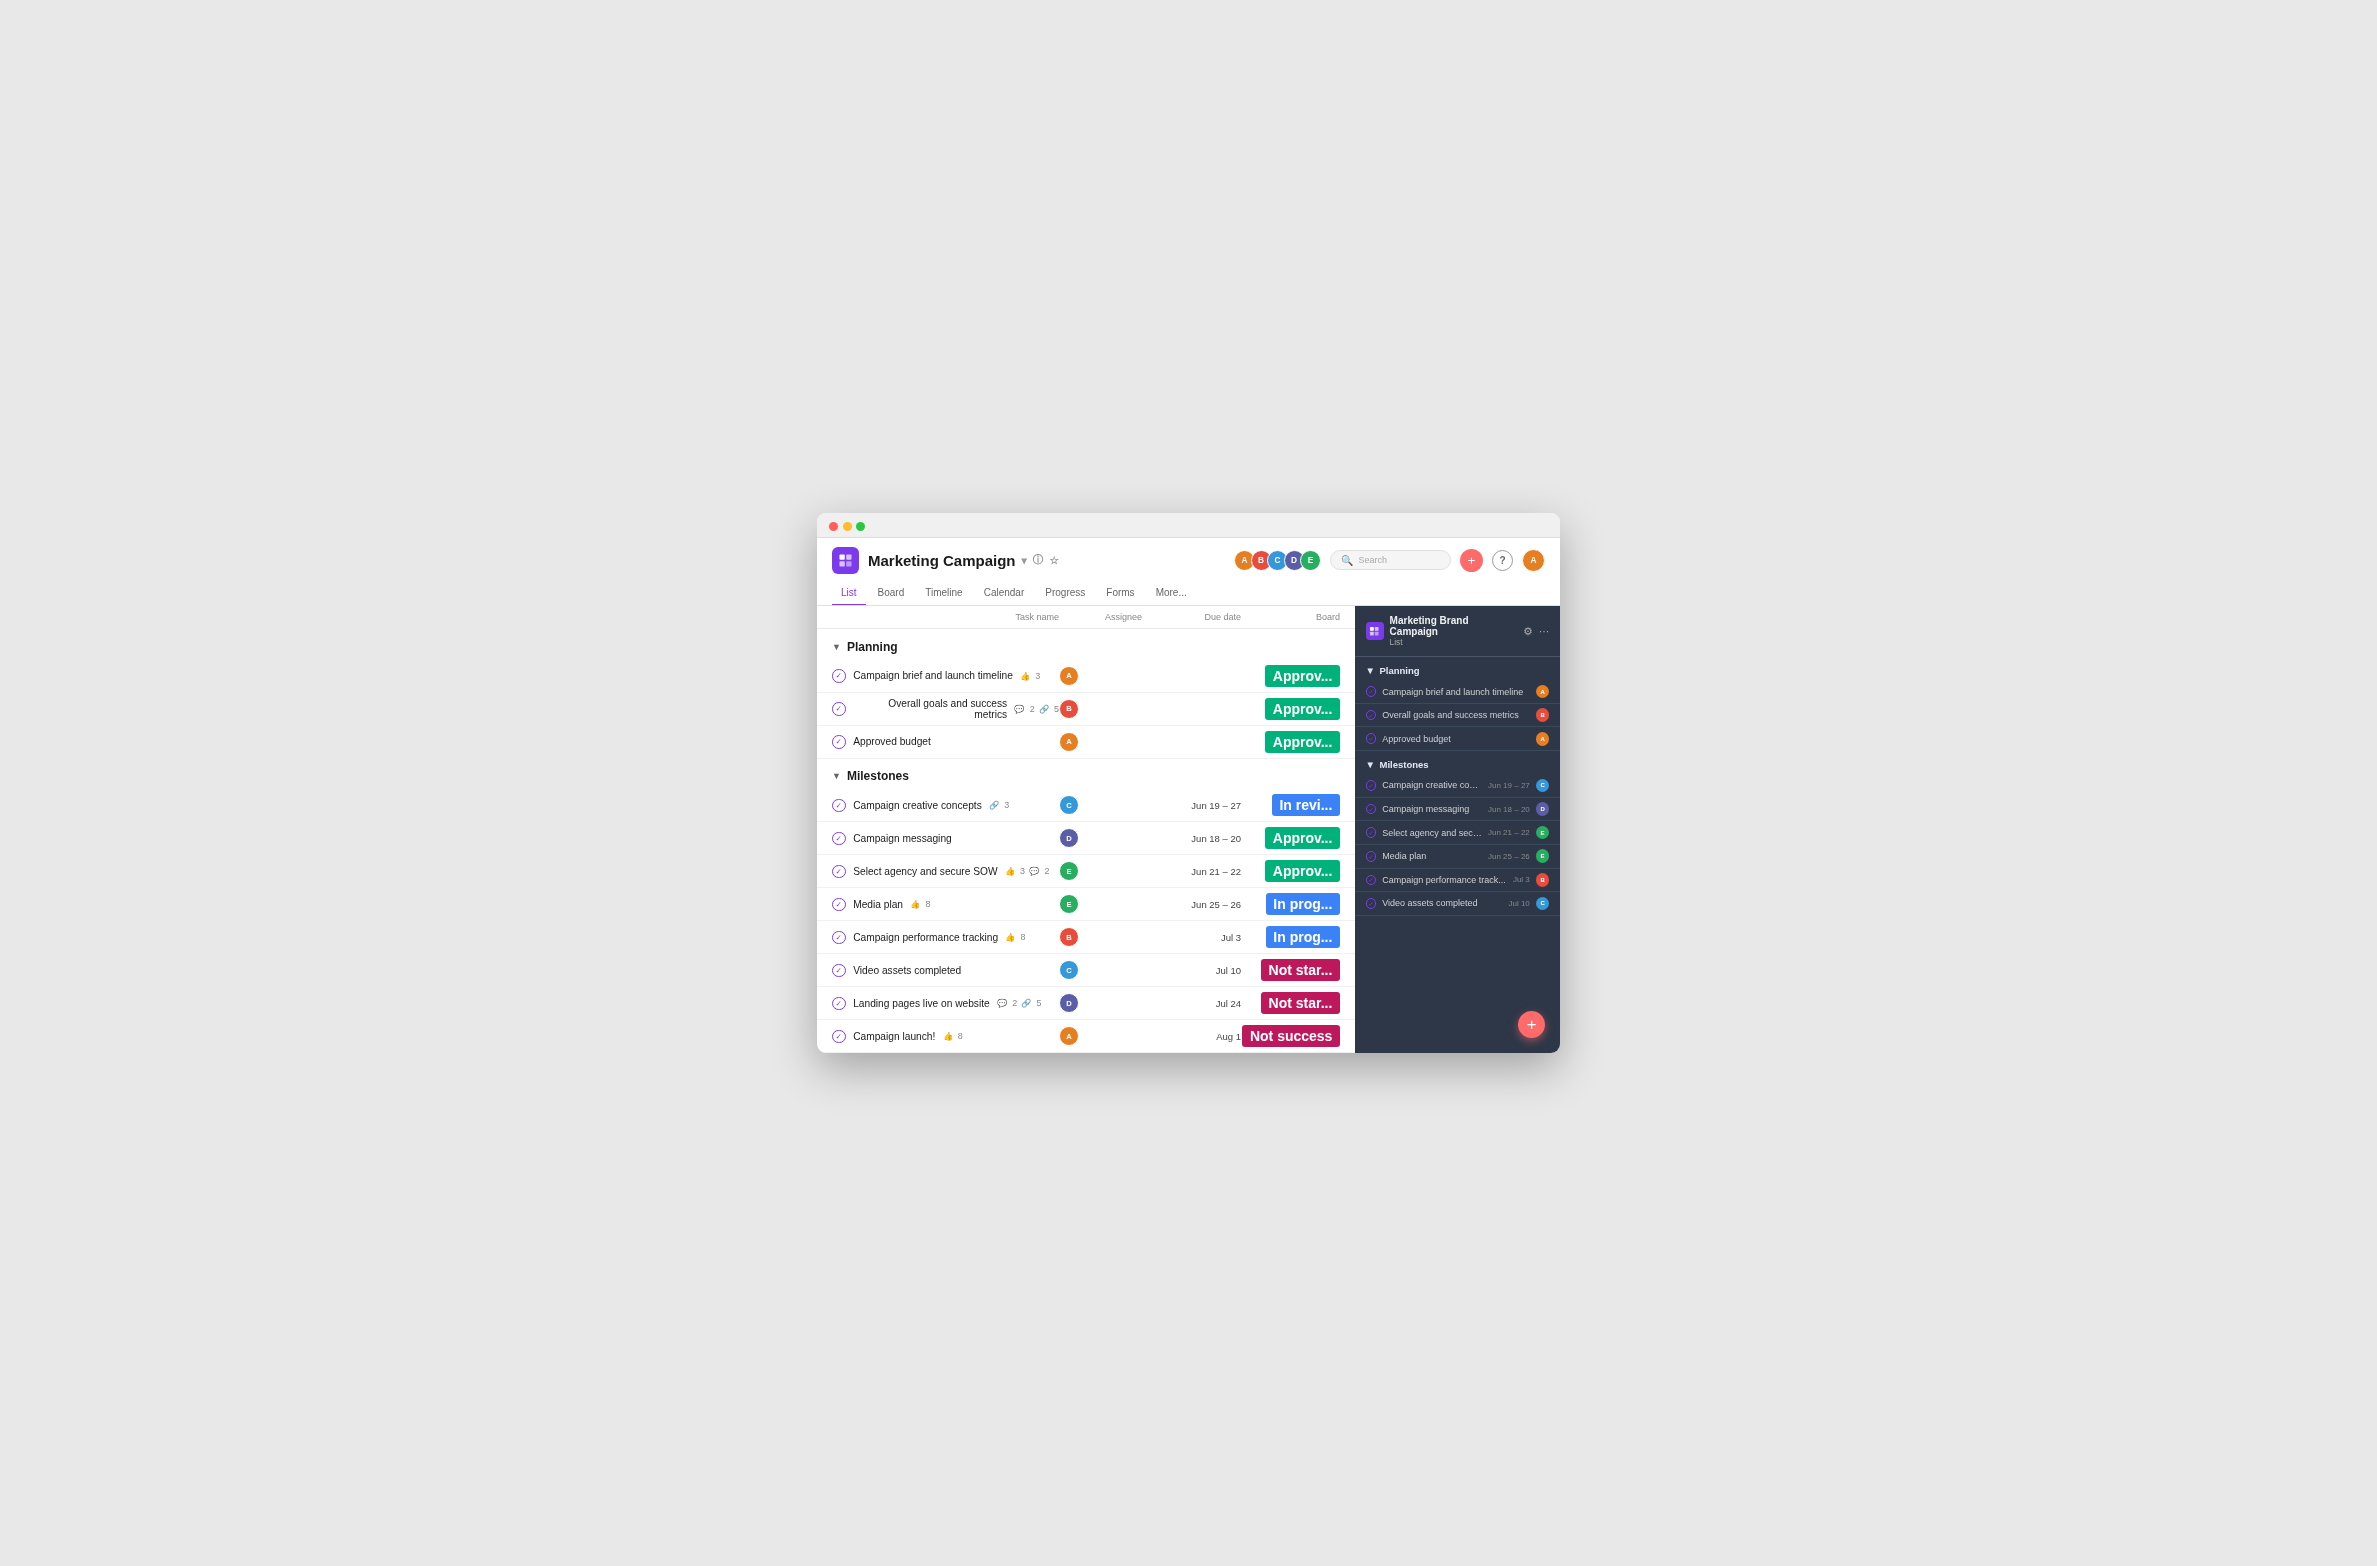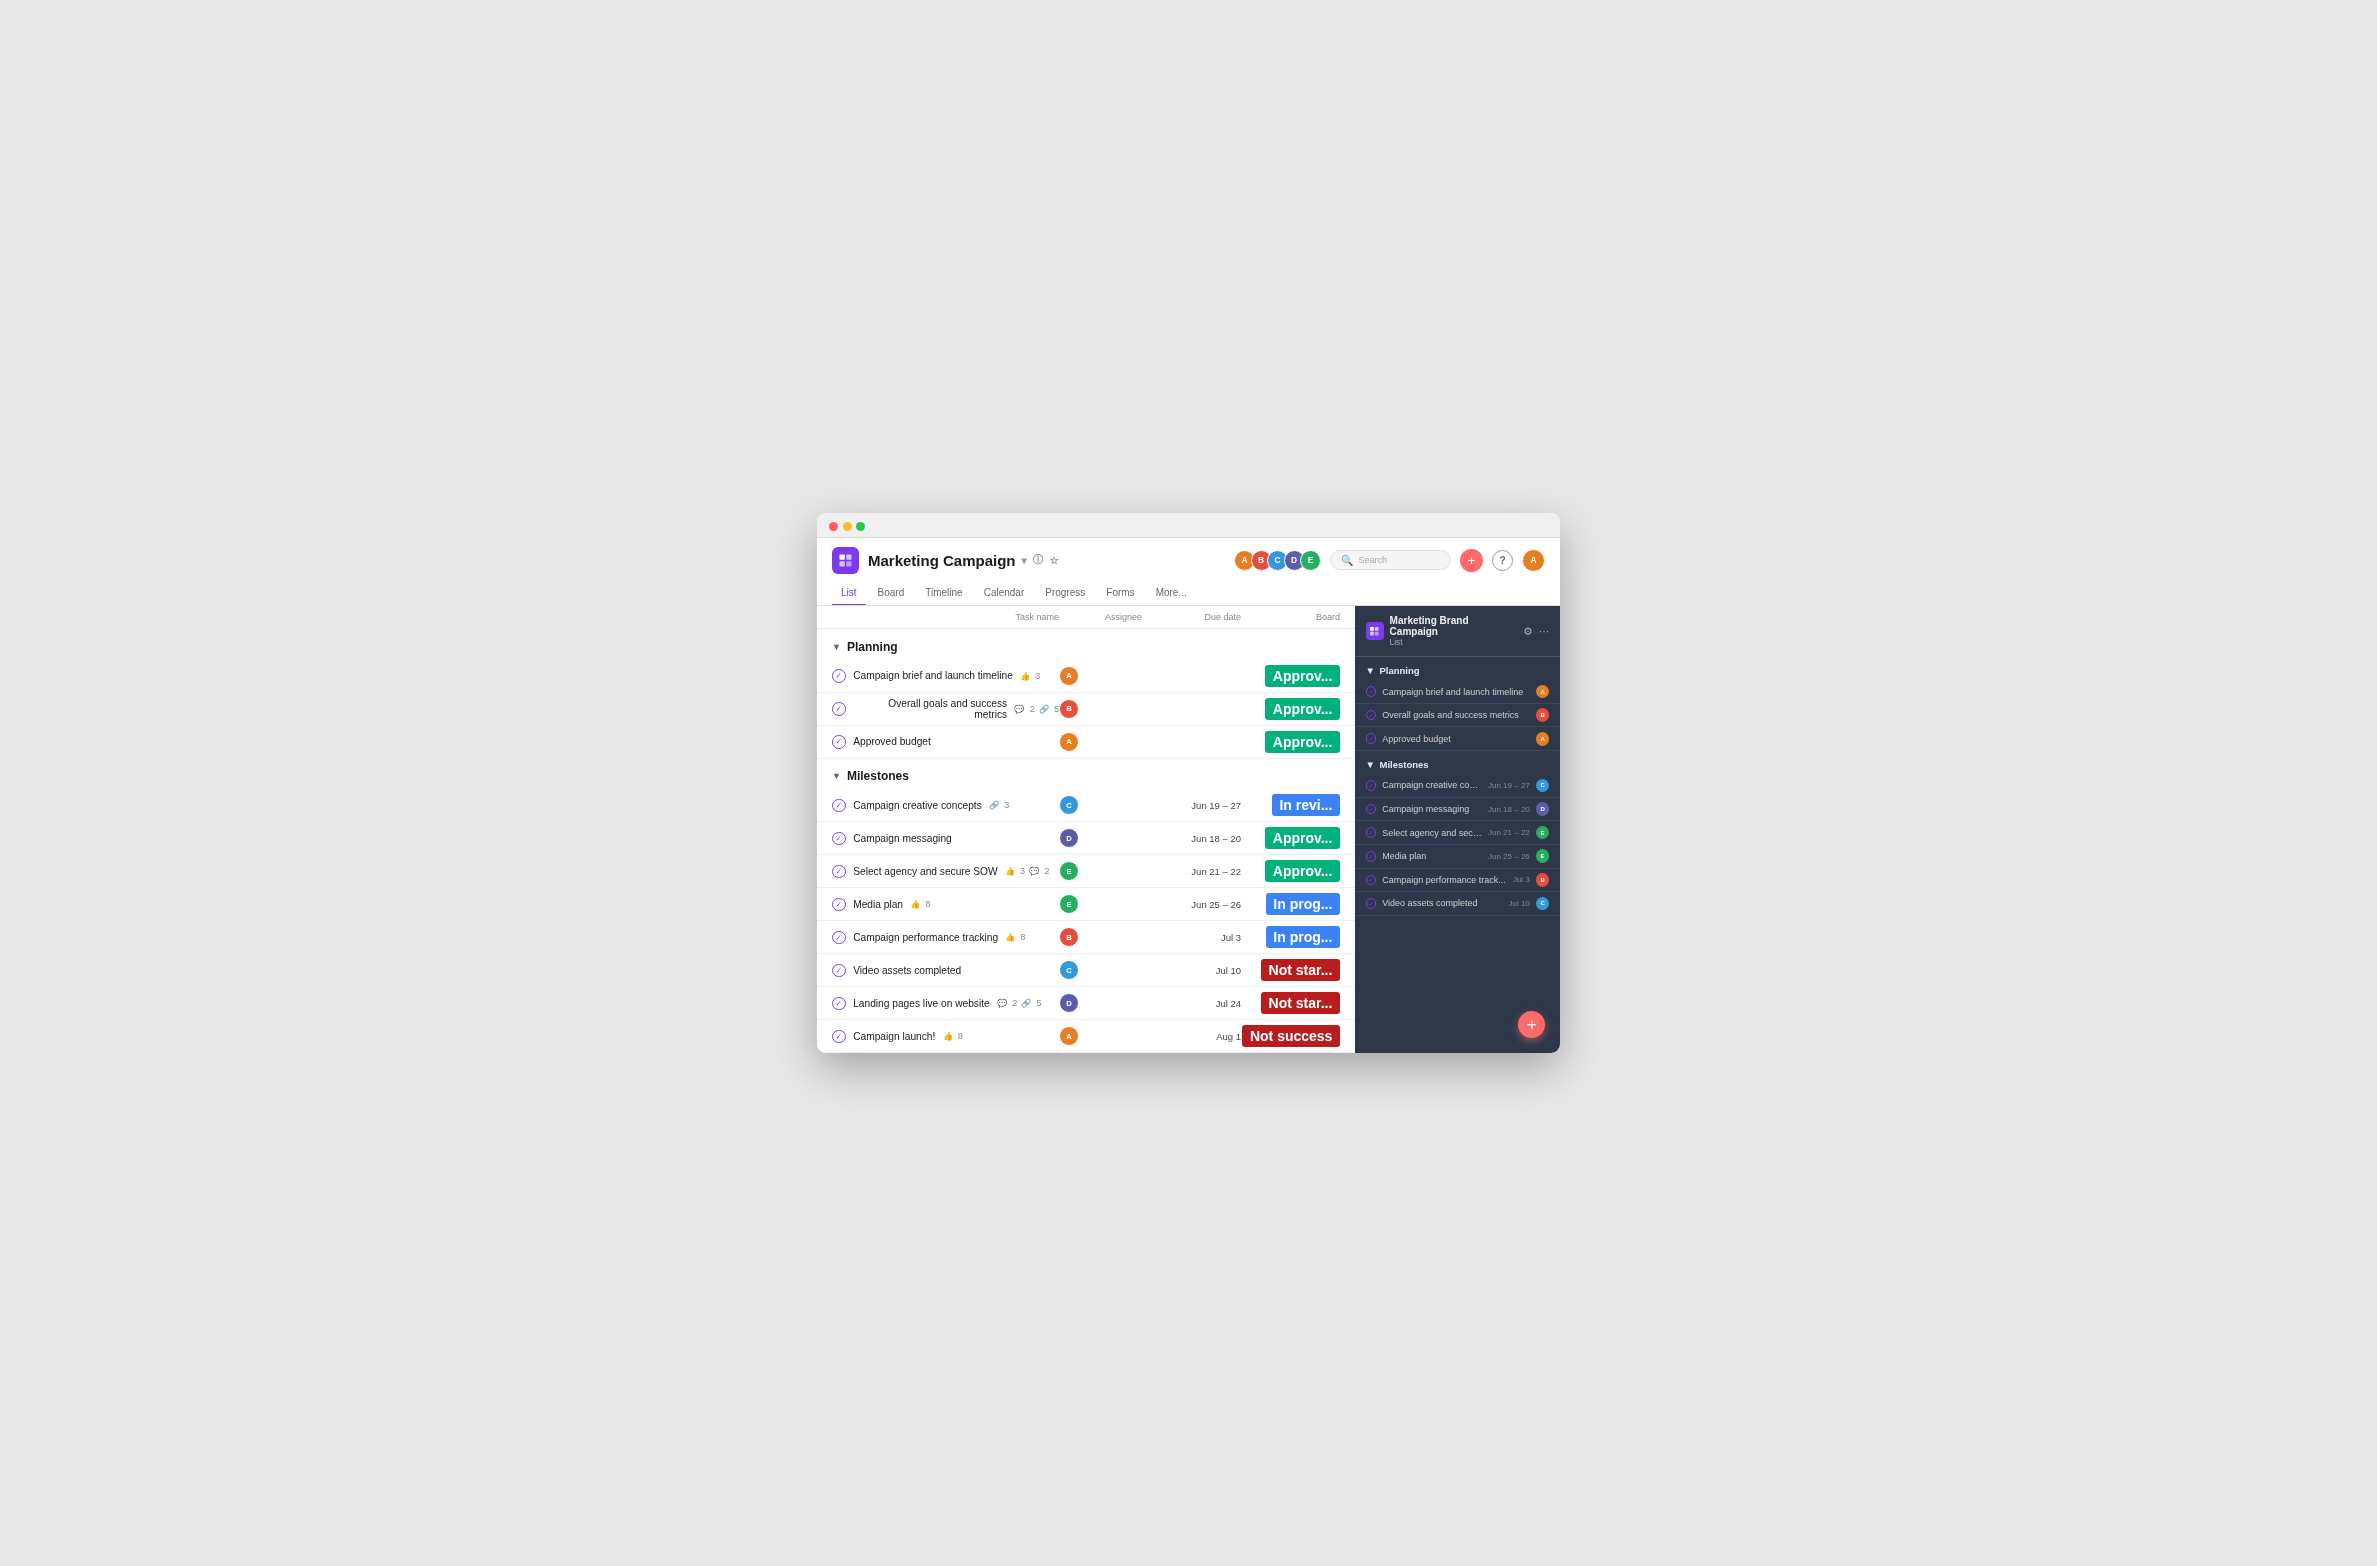--- a/index.html
+++ b/index.html
@@ -271,21 +271,21 @@
       font-size: 14px;
       font-weight: 600;
       color: white;
       display: inline-block;
       white-space: nowrap;
     }
 
     .status-approved { background: #00b27a; }
     .status-in-review { background: #3b82f6; }
     .status-in-progress { background: #3b82f6; }
-    .status-not-started { background: #b91c1c; }
+    .status-not-started { background: #be185d; }
 
     
     .side-panel {
       width: 205px;
       background: #2d3748;
       border-left: none;
       flex-shrink: 0;
       position: relative;
     }
 

